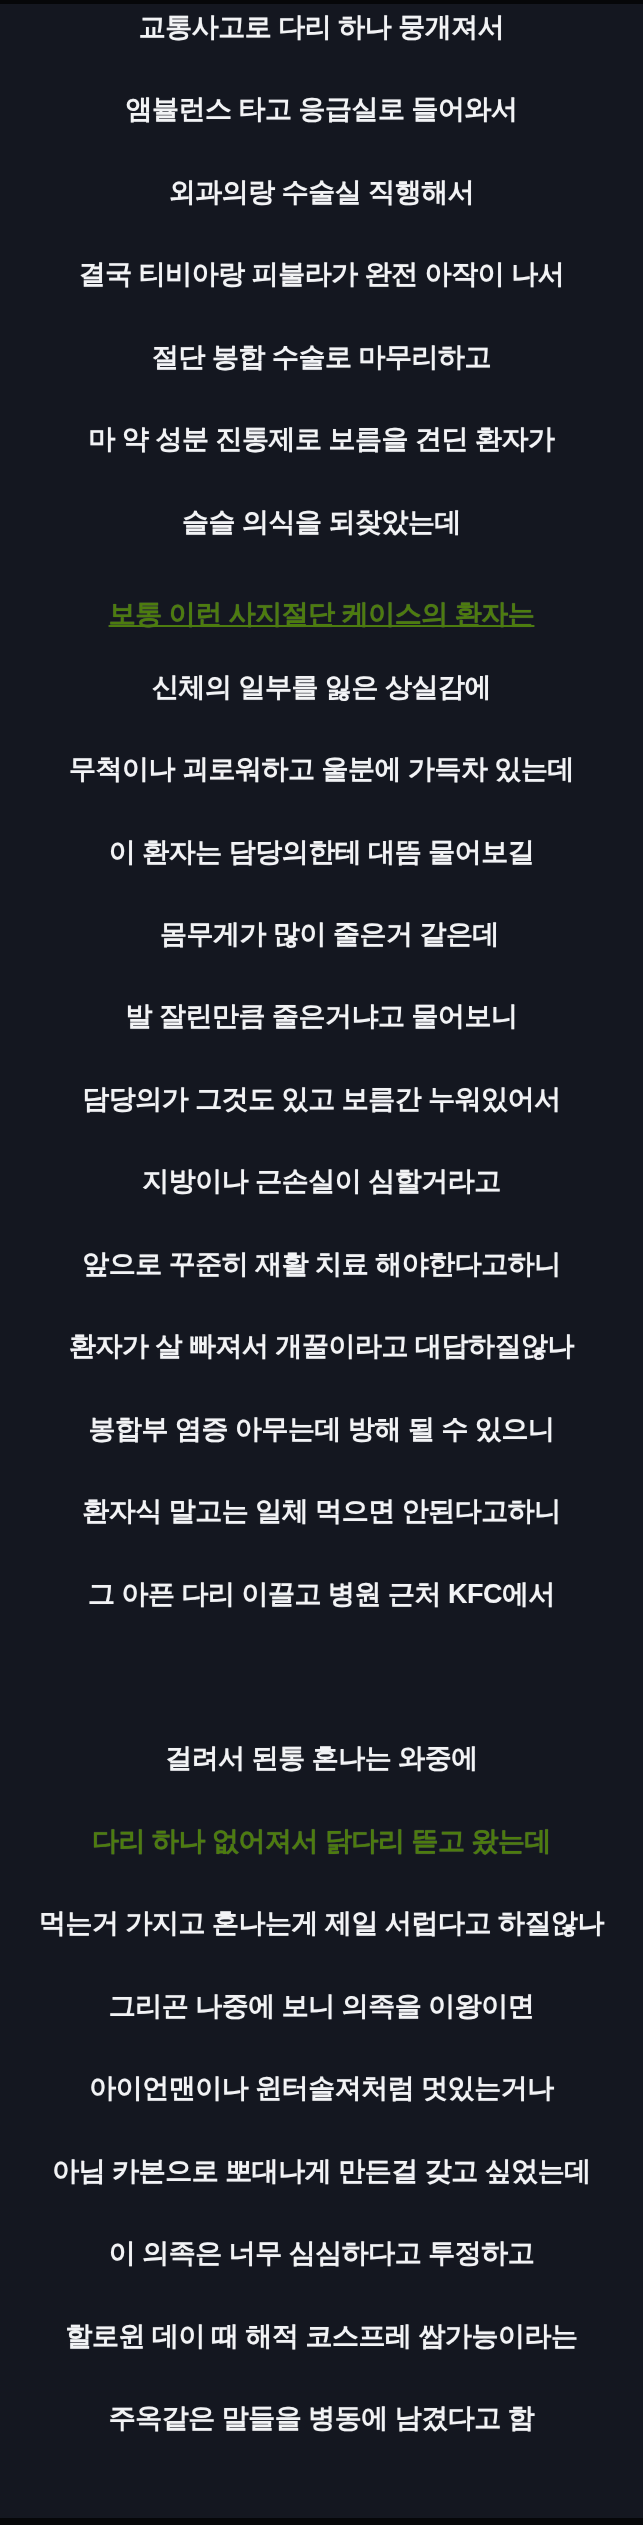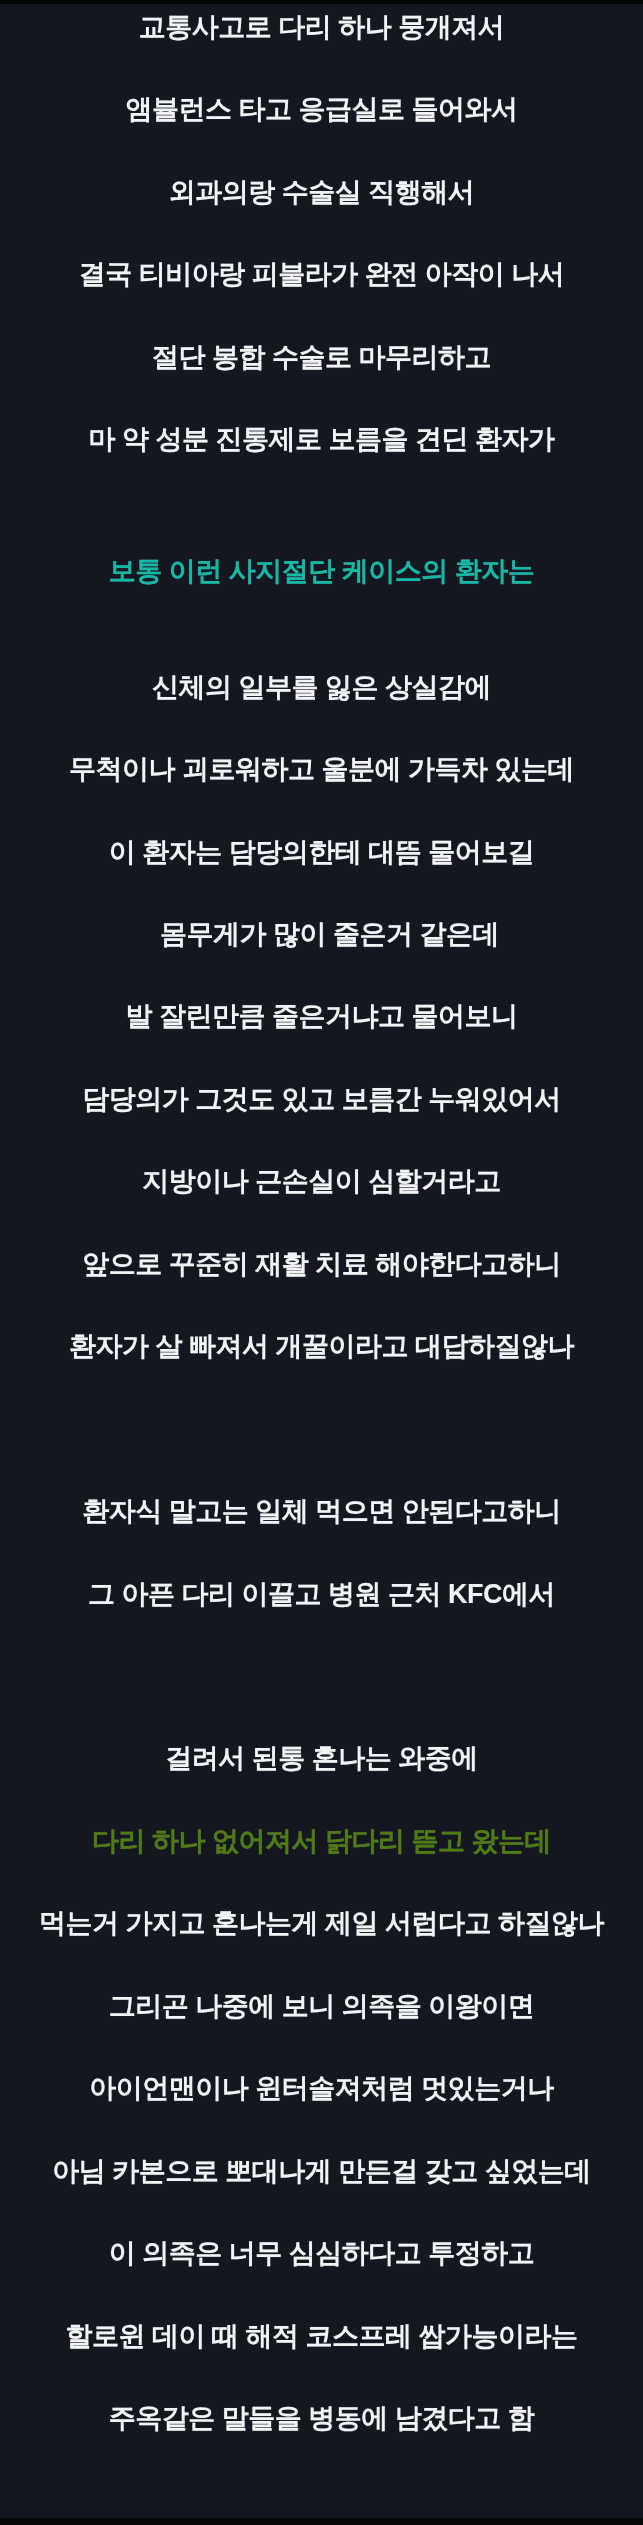--- a/index.html
+++ b/index.html
@@ -46,30 +46,32 @@
 
 <div class="letterbox top" style="background: rgb(6, 7, 9);"></div>
 
 <div class="story" id="story">
     <div class="line" style="top: 7px; color: rgb(242, 243, 245);">교통사고로 다리 하나 뭉개져서</div>
     <div class="line" style="top: 89.45px; color: rgb(242, 243, 245);">앰뷸런스 타고 응급실로 들어와서</div>
     <div class="line" style="top: 171.9px; color: rgb(242, 243, 245);">외과의랑 수술실 직행해서</div>
     <div class="line" style="top: 254.35px; color: rgb(242, 243, 245);">결국 티비아랑 피불라가 완전 아작이 나서</div>
     <div class="line" style="top: 336.8px; color: rgb(242, 243, 245);">절단 봉합 수술로 마무리하고</div>
     <div class="line" style="top: 419.25px; color: rgb(242, 243, 245);">마 약 성분 진통제로 보름을 견딘 환자가</div>
-    <div class="line" style="top: 551px; color: #14b8a6;">보통 이런 사지절단 케이스의 환자는</div>
+    <div class="line" style="top: 501.7px; color: rgb(242, 243, 245);">슬슬 의식을 되찾았는데</div>
+    <div class="line" style="top: 594px; color: #4d7c0f; text-decoration: underline;">보통 이런 사지절단 케이스의 환자는</div>
     <div class="line" style="top: 666.6px; color: rgb(242, 243, 245);">신체의 일부를 잃은 상실감에</div>
     <div class="line" style="top: 749.05px; color: rgb(242, 243, 245);">무척이나 괴로워하고 울분에 가득차 있는데</div>
     <div class="line" style="top: 831.5px; color: rgb(242, 243, 245);">이 환자는 담당의한테 대뜸 물어보길</div>
     <div class="line" style="top: 913.95px; color: rgb(242, 243, 245); margin-left: 8px;">몸무게가 많이 줄은거 같은데</div>
     <div class="line" style="top: 996.4px; color: rgb(242, 243, 245);">발 잘린만큼 줄은거냐고 물어보니</div>
     <div class="line" style="top: 1078.85px; color: rgb(242, 243, 245);">담당의가 그것도 있고 보름간 누워있어서</div>
     <div class="line" style="top: 1161.3px; color: rgb(242, 243, 245);">지방이나 근손실이 심할거라고</div>
     <div class="line" style="top: 1243.75px; color: rgb(242, 243, 245);">앞으로 꾸준히 재활 치료 해야한다고하니</div>
     <div class="line" style="top: 1326.2px; color: rgb(242, 243, 245);">환자가 살 빠져서 개꿀이라고 대답하질않나</div>
+    <div class="line" style="top: 1408.65px; color: rgb(242, 243, 245);">봉합부 염증 아무는데 방해 될 수 있으니</div>
     <div class="line" style="top: 1491.1px; color: rgb(242, 243, 245);">환자식 말고는 일체 먹으면 안된다고하니</div>
     <div class="line" style="top: 1573.55px; color: rgb(242, 243, 245);">그 아픈 다리 이끌고 병원 근처 KFC에서</div>
     <div class="line" style="top: 1738.45px; color: rgb(242, 243, 245);">걸려서 된통 혼나는 와중에</div>
     <div class="line" style="top: 1820.9px; color: #4d7c0f;">다리 하나 없어져서 닭다리 뜯고 왔는데</div>
     <div class="line" style="top: 1903.35px; color: rgb(242, 243, 245);">먹는거 가지고 혼나는게 제일 서럽다고 하질않나</div>
     <div class="line" style="top: 1985.8px; color: rgb(242, 243, 245);">그리곤 나중에 보니 의족을 이왕이면</div>
     <div class="line" style="top: 2068.25px; color: rgb(242, 243, 245);">아이언맨이나 윈터솔져처럼 멋있는거나</div>
     <div class="line" style="top: 2150.7px; color: rgb(242, 243, 245);">아님 카본으로 뽀대나게 만든걸 갖고 싶었는데</div>
     <div class="line" style="top: 2233.15px; color: rgb(242, 243, 245);">이 의족은 너무 심심하다고 투정하고</div>
     <div class="line" style="top: 2315.6px; color: rgb(242, 243, 245);">할로윈 데이 때 해적 코스프레 쌉가능이라는</div>

